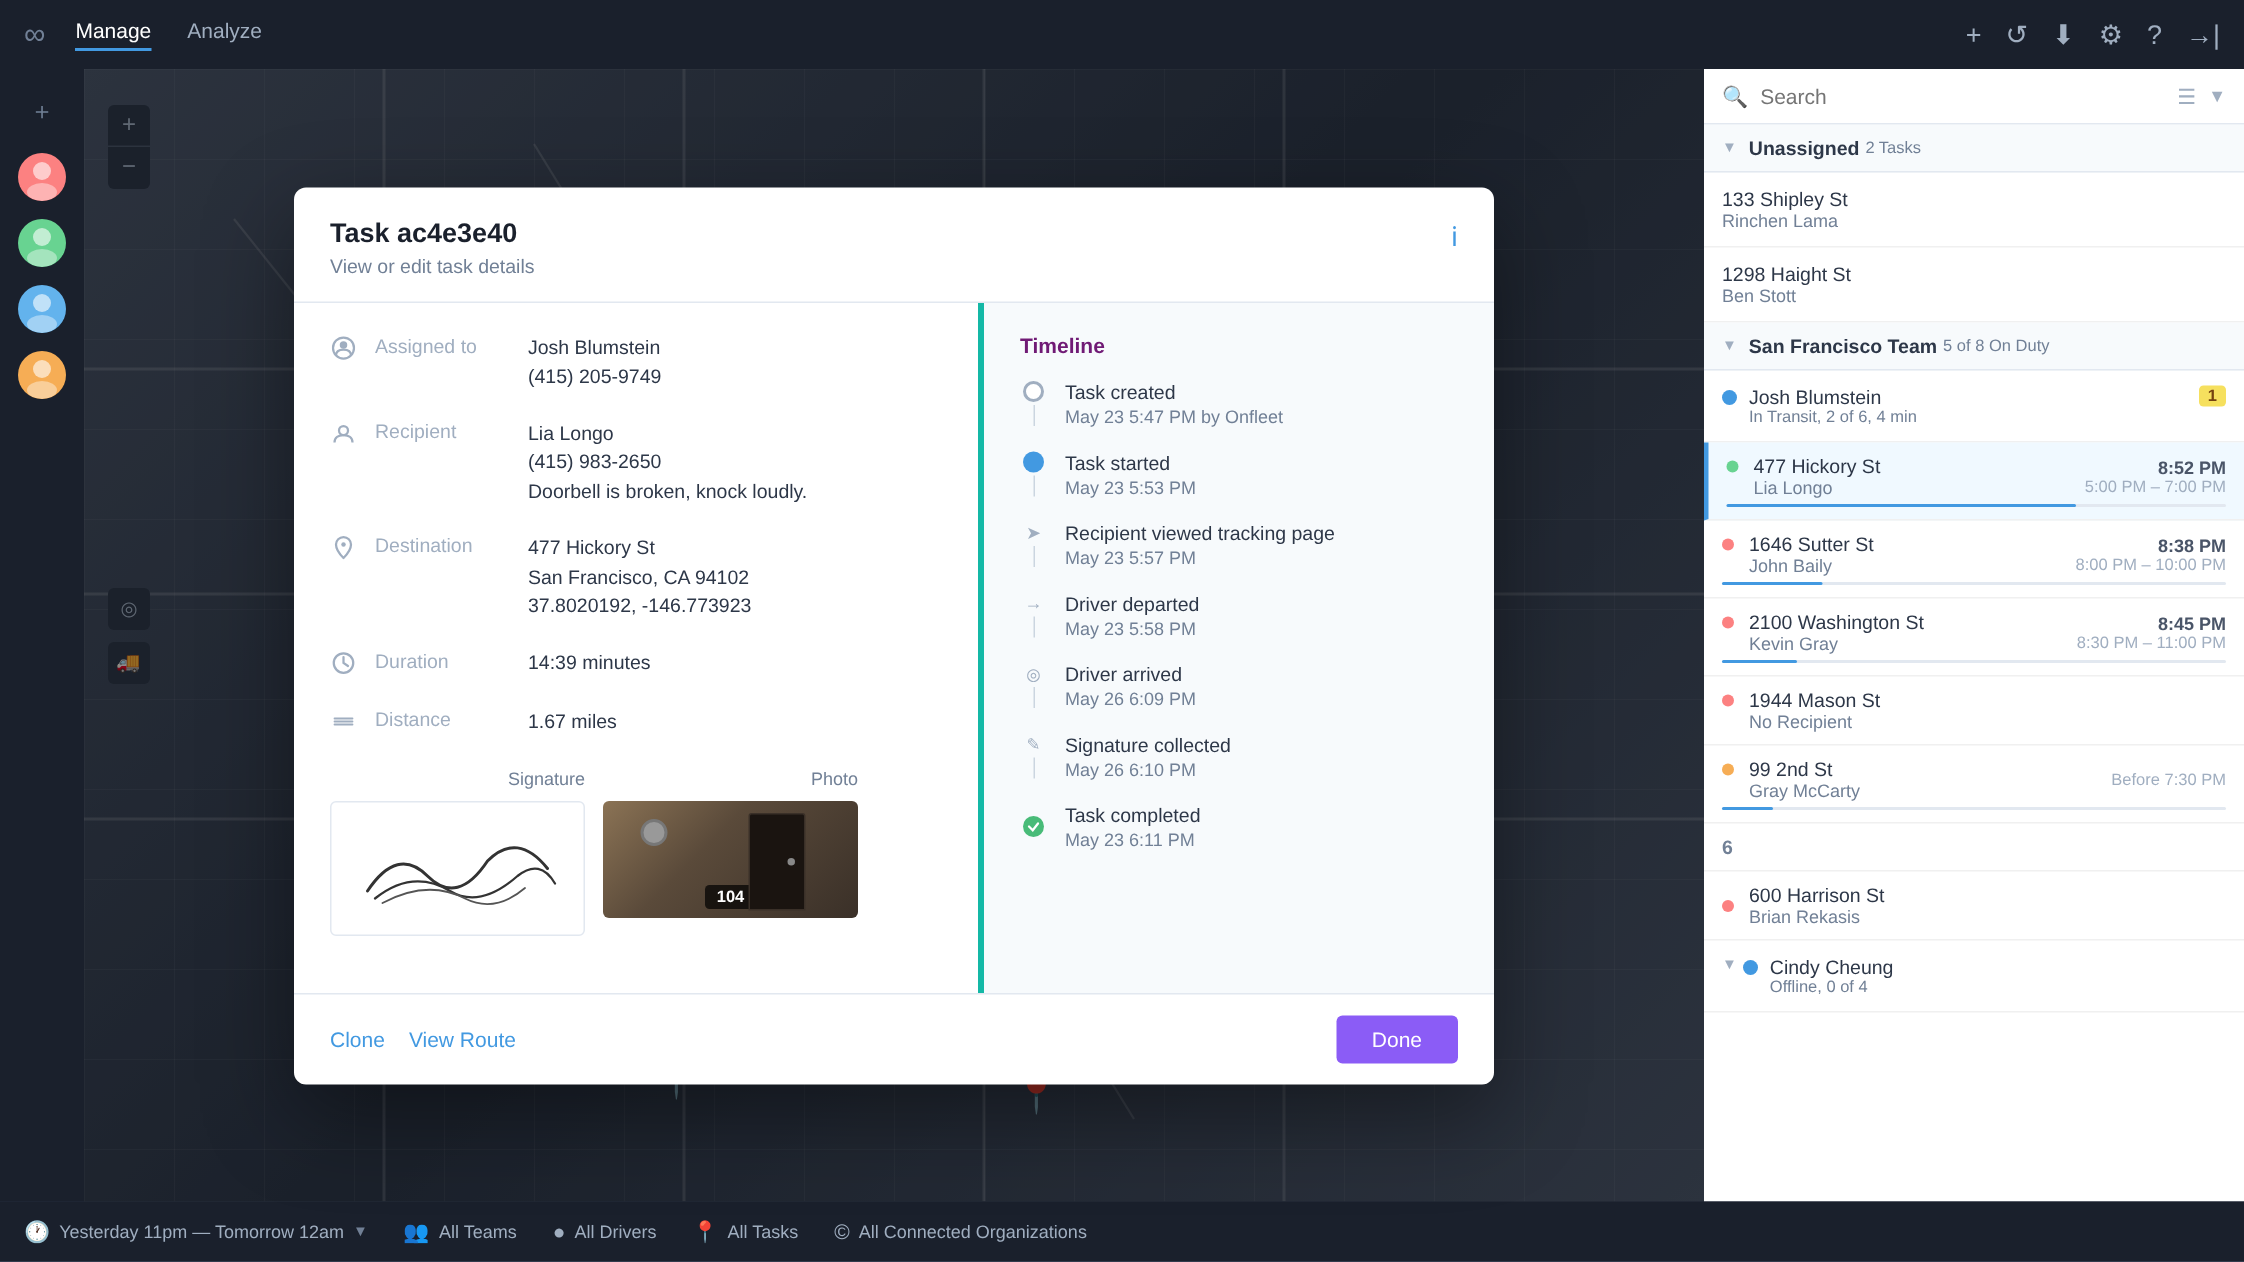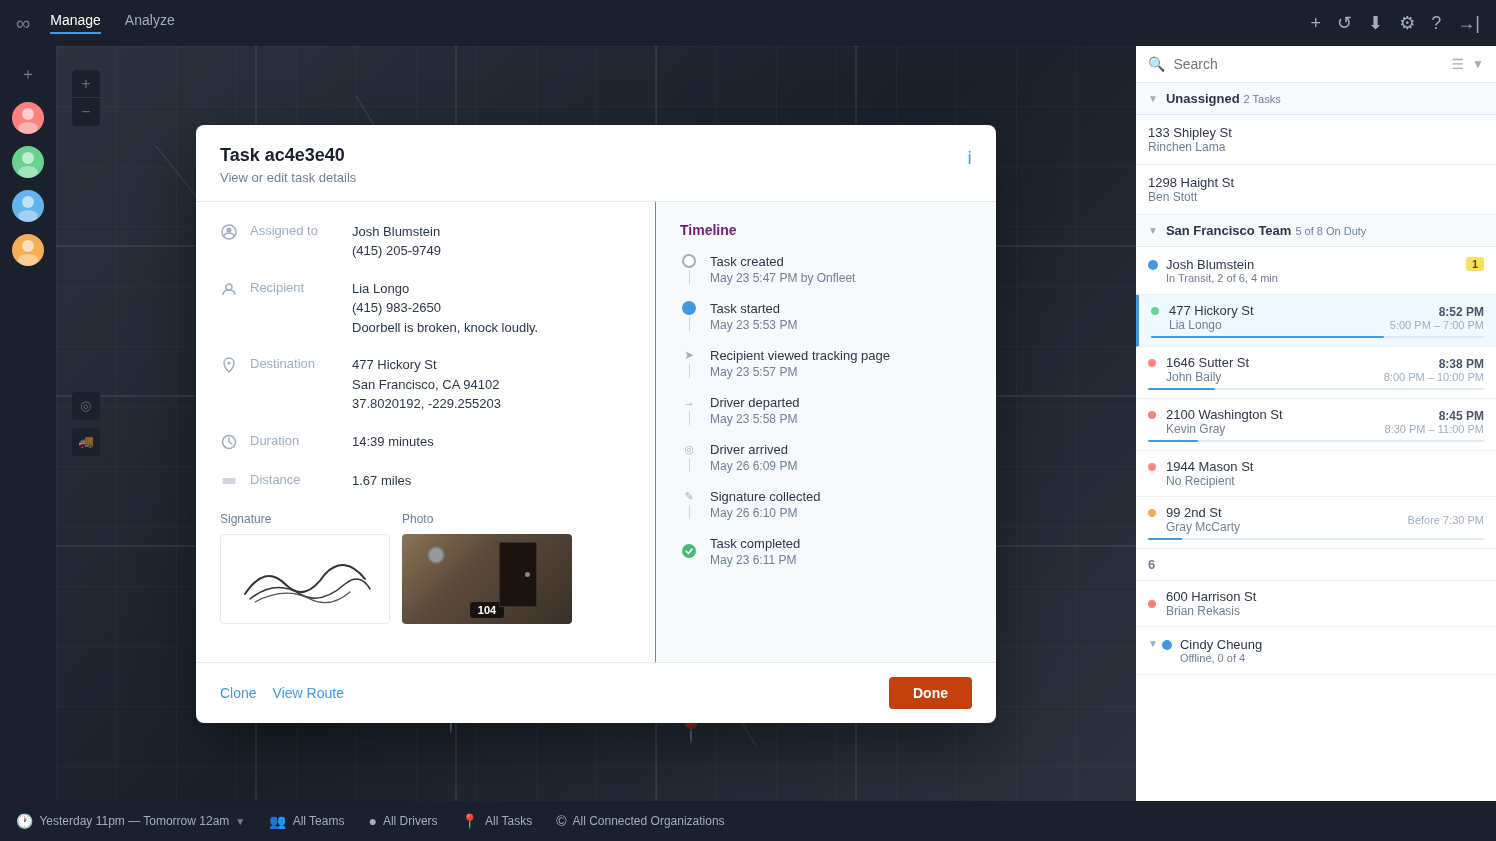--- a/index.html
+++ b/index.html
@@ -305,21 +305,21 @@
       font-size: 18px;
       cursor: pointer;
     }
     .modal-body {
       display: flex;
       height: 460px;
     }
     .modal-left {
       flex: 1;
       padding: 20px 24px;
-      border-right: 1px solid #14b8a6;
+      border-right: 4px solid #14b8a6;
     }
     .modal-right {
       width: 340px;
       padding: 20px 24px;
       background: #f7fafc;
     }
     .field-row {
       display: flex;
       align-items: flex-start;
       margin-bottom: 18px;
@@ -341,20 +341,21 @@
       margin-top: 1px;
     }
     .field-value {
       font-size: 13px;
       color: #2d3748;
       line-height: 1.5;
     }
 
     .signature-section {
       margin-top: 20px;
+      text-align: right;
     }
     .media-label {
       font-size: 12px;
       color: #718096;
       margin-bottom: 8px;
     }
     .media-row {
       display: flex;
       gap: 12px;
     }
@@ -368,21 +369,21 @@
       align-items: center;
       justify-content: center;
       overflow: hidden;
     }
     .sig-svg {
       width: 140px;
       height: 70px;
     }
     .photo-box {
       width: 170px;
-      height: 90px;
+      height: 78px;
       border-radius: 4px;
       background: #0ea5e9;
       overflow: hidden;
       position: relative;
     }
     .photo-inner {
       width: 100%;
       height: 100%;
       background: linear-gradient(135deg, #8B7355 0%, #5a4a3a 40%, #3a3028 100%);
       display: flex;
@@ -443,27 +444,27 @@
       justify-content: space-between;
     }
     .footer-links { display: flex; gap: 16px; }
     .footer-link {
       color: #4299e1;
       font-size: 14px;
       cursor: pointer;
       text-decoration: none;
     }
     .done-btn {
-      background: #c2410c;
+      background: #8b5cf6;
       color: #fff;
       border: none;
       border-radius: 4px;
       padding: 8px 24px;
       font-size: 14px;
-      font-weight: 700;
+      font-weight: 400;
       cursor: pointer;
     }
 
     
     .av1 { background: #fc8181; }
     .av2 { background: #68d391; }
     .av3 { background: #63b3ed; }
     .av4 { background: #f6ad55; }
   </style>
 </head>
@@ -597,21 +598,21 @@
           <span class="field-icon">
             <svg width="16" height="16" viewBox="0 0 16 16" fill="none">
               <path d="M8 1C5.2 1 3 3.2 3 6c0 4 5 9 5 9s5-5 5-9c0-2.8-2.2-5-5-5z" stroke="#a0aec0" stroke-width="1.5" fill="none"></path>
               <circle cx="8" cy="6" r="1.5" fill="#a0aec0"></circle>
             </svg>
           </span>
           <span class="field-label">Destination</span>
           <div class="field-value">
             <div>477 Hickory St</div>
             <div>San Francisco, CA 94102</div>
-            <div>37.8020192, -229.255203</div>
+            <div>37.8020192, -146.773923</div>
           </div>
         </div>
 
         <div class="field-row">
           <span class="field-icon">
             <svg width="16" height="16" viewBox="0 0 16 16" fill="none">
               <circle cx="8" cy="8" r="6.5" stroke="#a0aec0" stroke-width="1.5"></circle>
               <path d="M8 4v4l3 2" stroke="#a0aec0" stroke-width="1.5" stroke-linecap="round"></path>
             </svg>
           </span>

